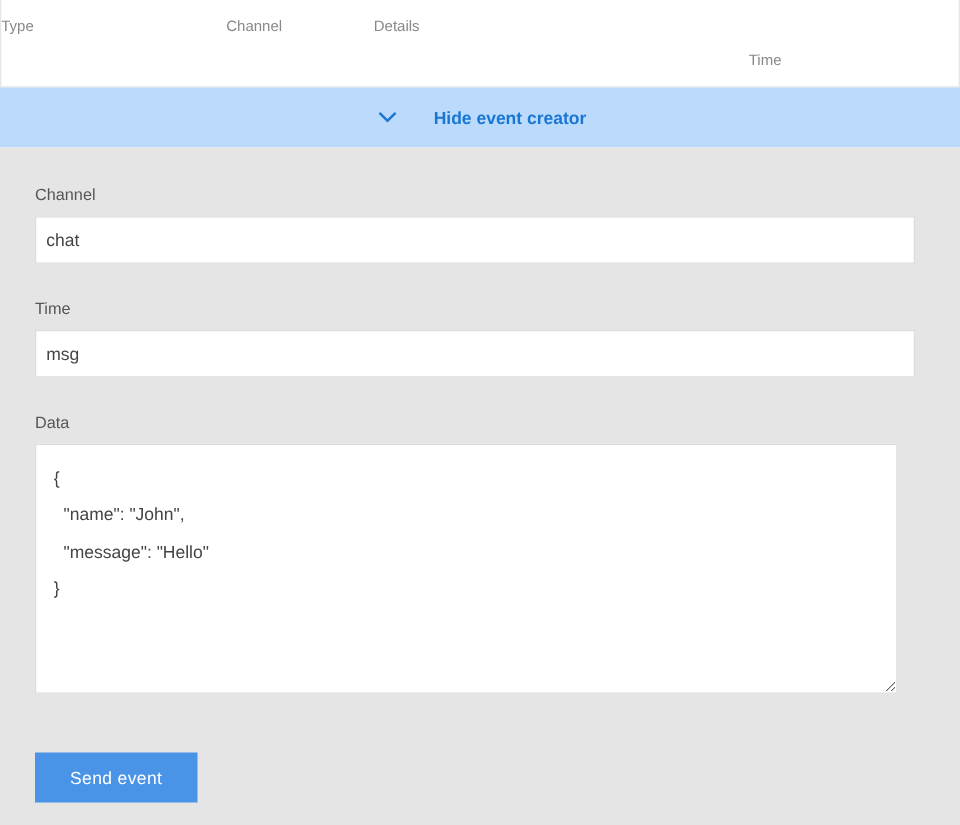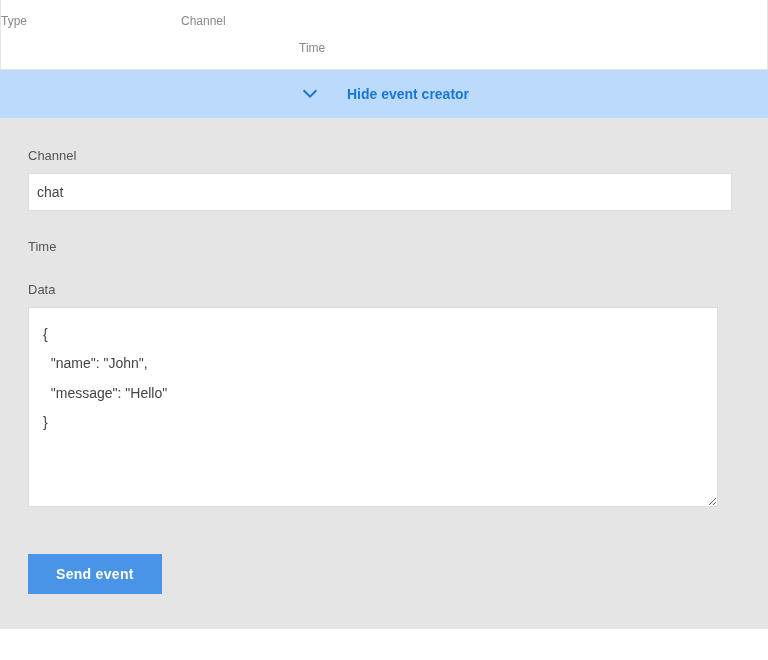--- a/index.html
+++ b/index.html
@@ -93,29 +93,29 @@
       margin-top: 44px;
       background: #4a94e8;
       color: #fff;
       border: none;
       height: 40px;
       padding: 0 28px;
       font-size: 14px;
       letter-spacing: 0.3px;
       cursor: pointer;
       font-family: inherit;
-      font-weight: bold;
     }
   </style>
 </head>
 <body>
 
 <div class="table-header">
   <div class="col-type">Type</div>
   <div class="col-socket">Channel</div>
+  <div class="col-details">Details</div>
   <div class="col-time">Time</div>
 </div>
 
 <div class="hide-banner">
   <span>
     <svg viewBox="0 0 24 24">
         <polyline points="5 9 12 16 19 9"></polyline>
       </svg>
   </span>
   <span>Hide event creator</span>
@@ -123,20 +123,21 @@
 
 <div class="form-area">
 
   <div class="field">
     <label class="field-label">Channel</label>
     <input type="text" class="text-input" value="chat" style="">
   </div>
 
   <div class="field">
     <label class="field-label">Time</label>
+    <input type="text" class="text-input" value="msg" style="">
   </div>
 
   <div class="field">
     <label class="field-label">Data</label>
     <textarea class="textarea-input" style="">{
   "name": "John",
   "message": "Hello"
 }</textarea>
   </div>
 

